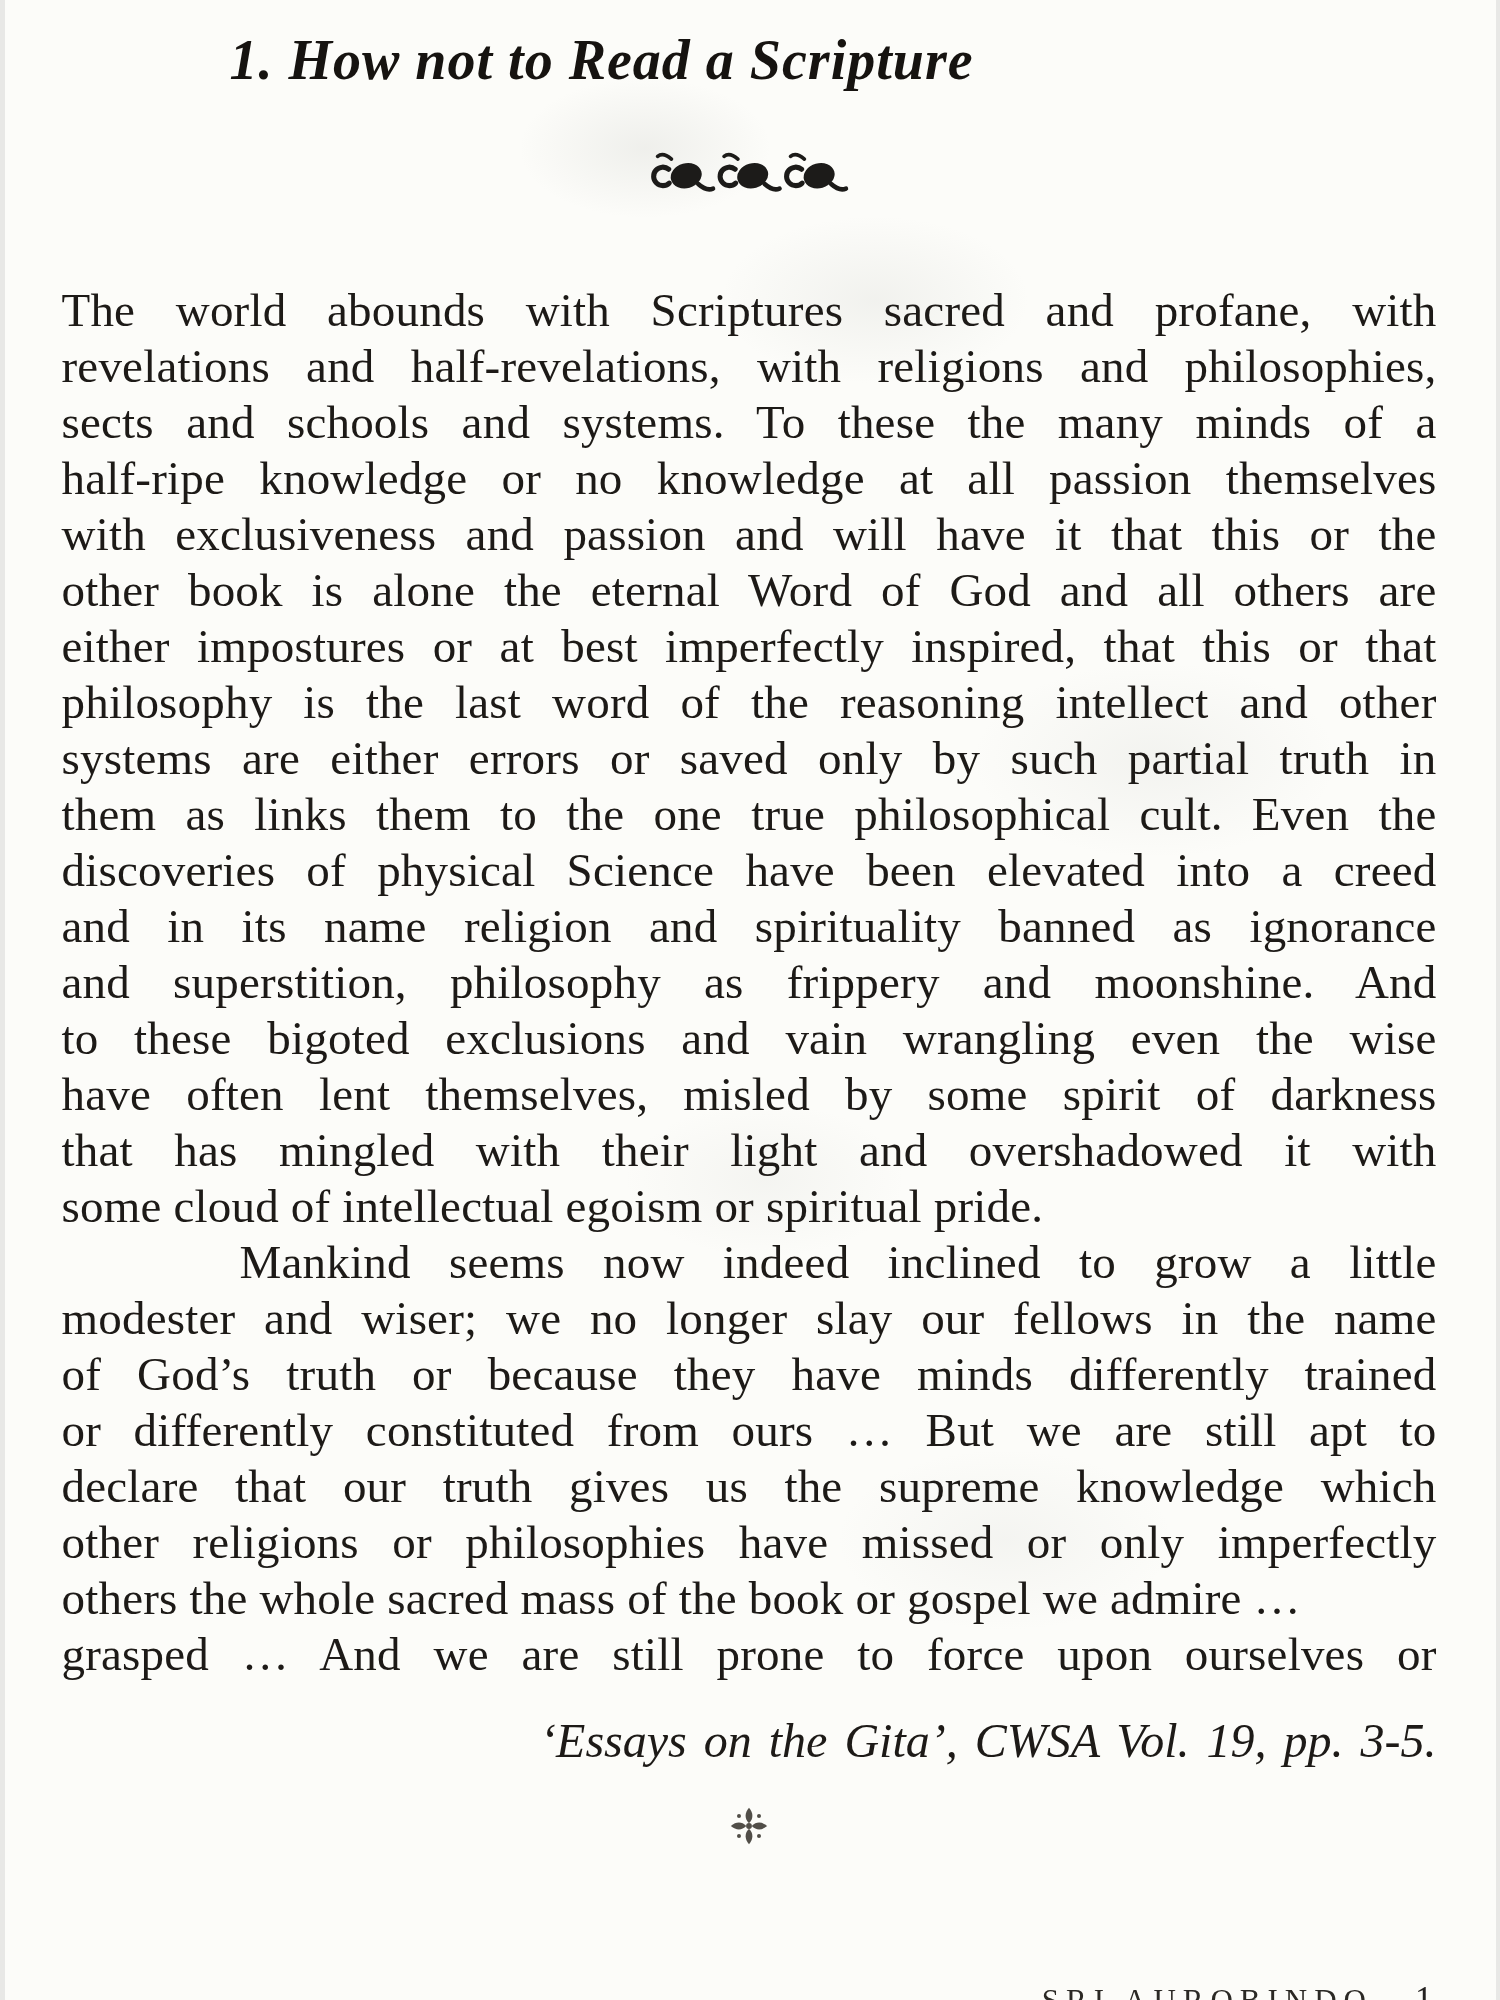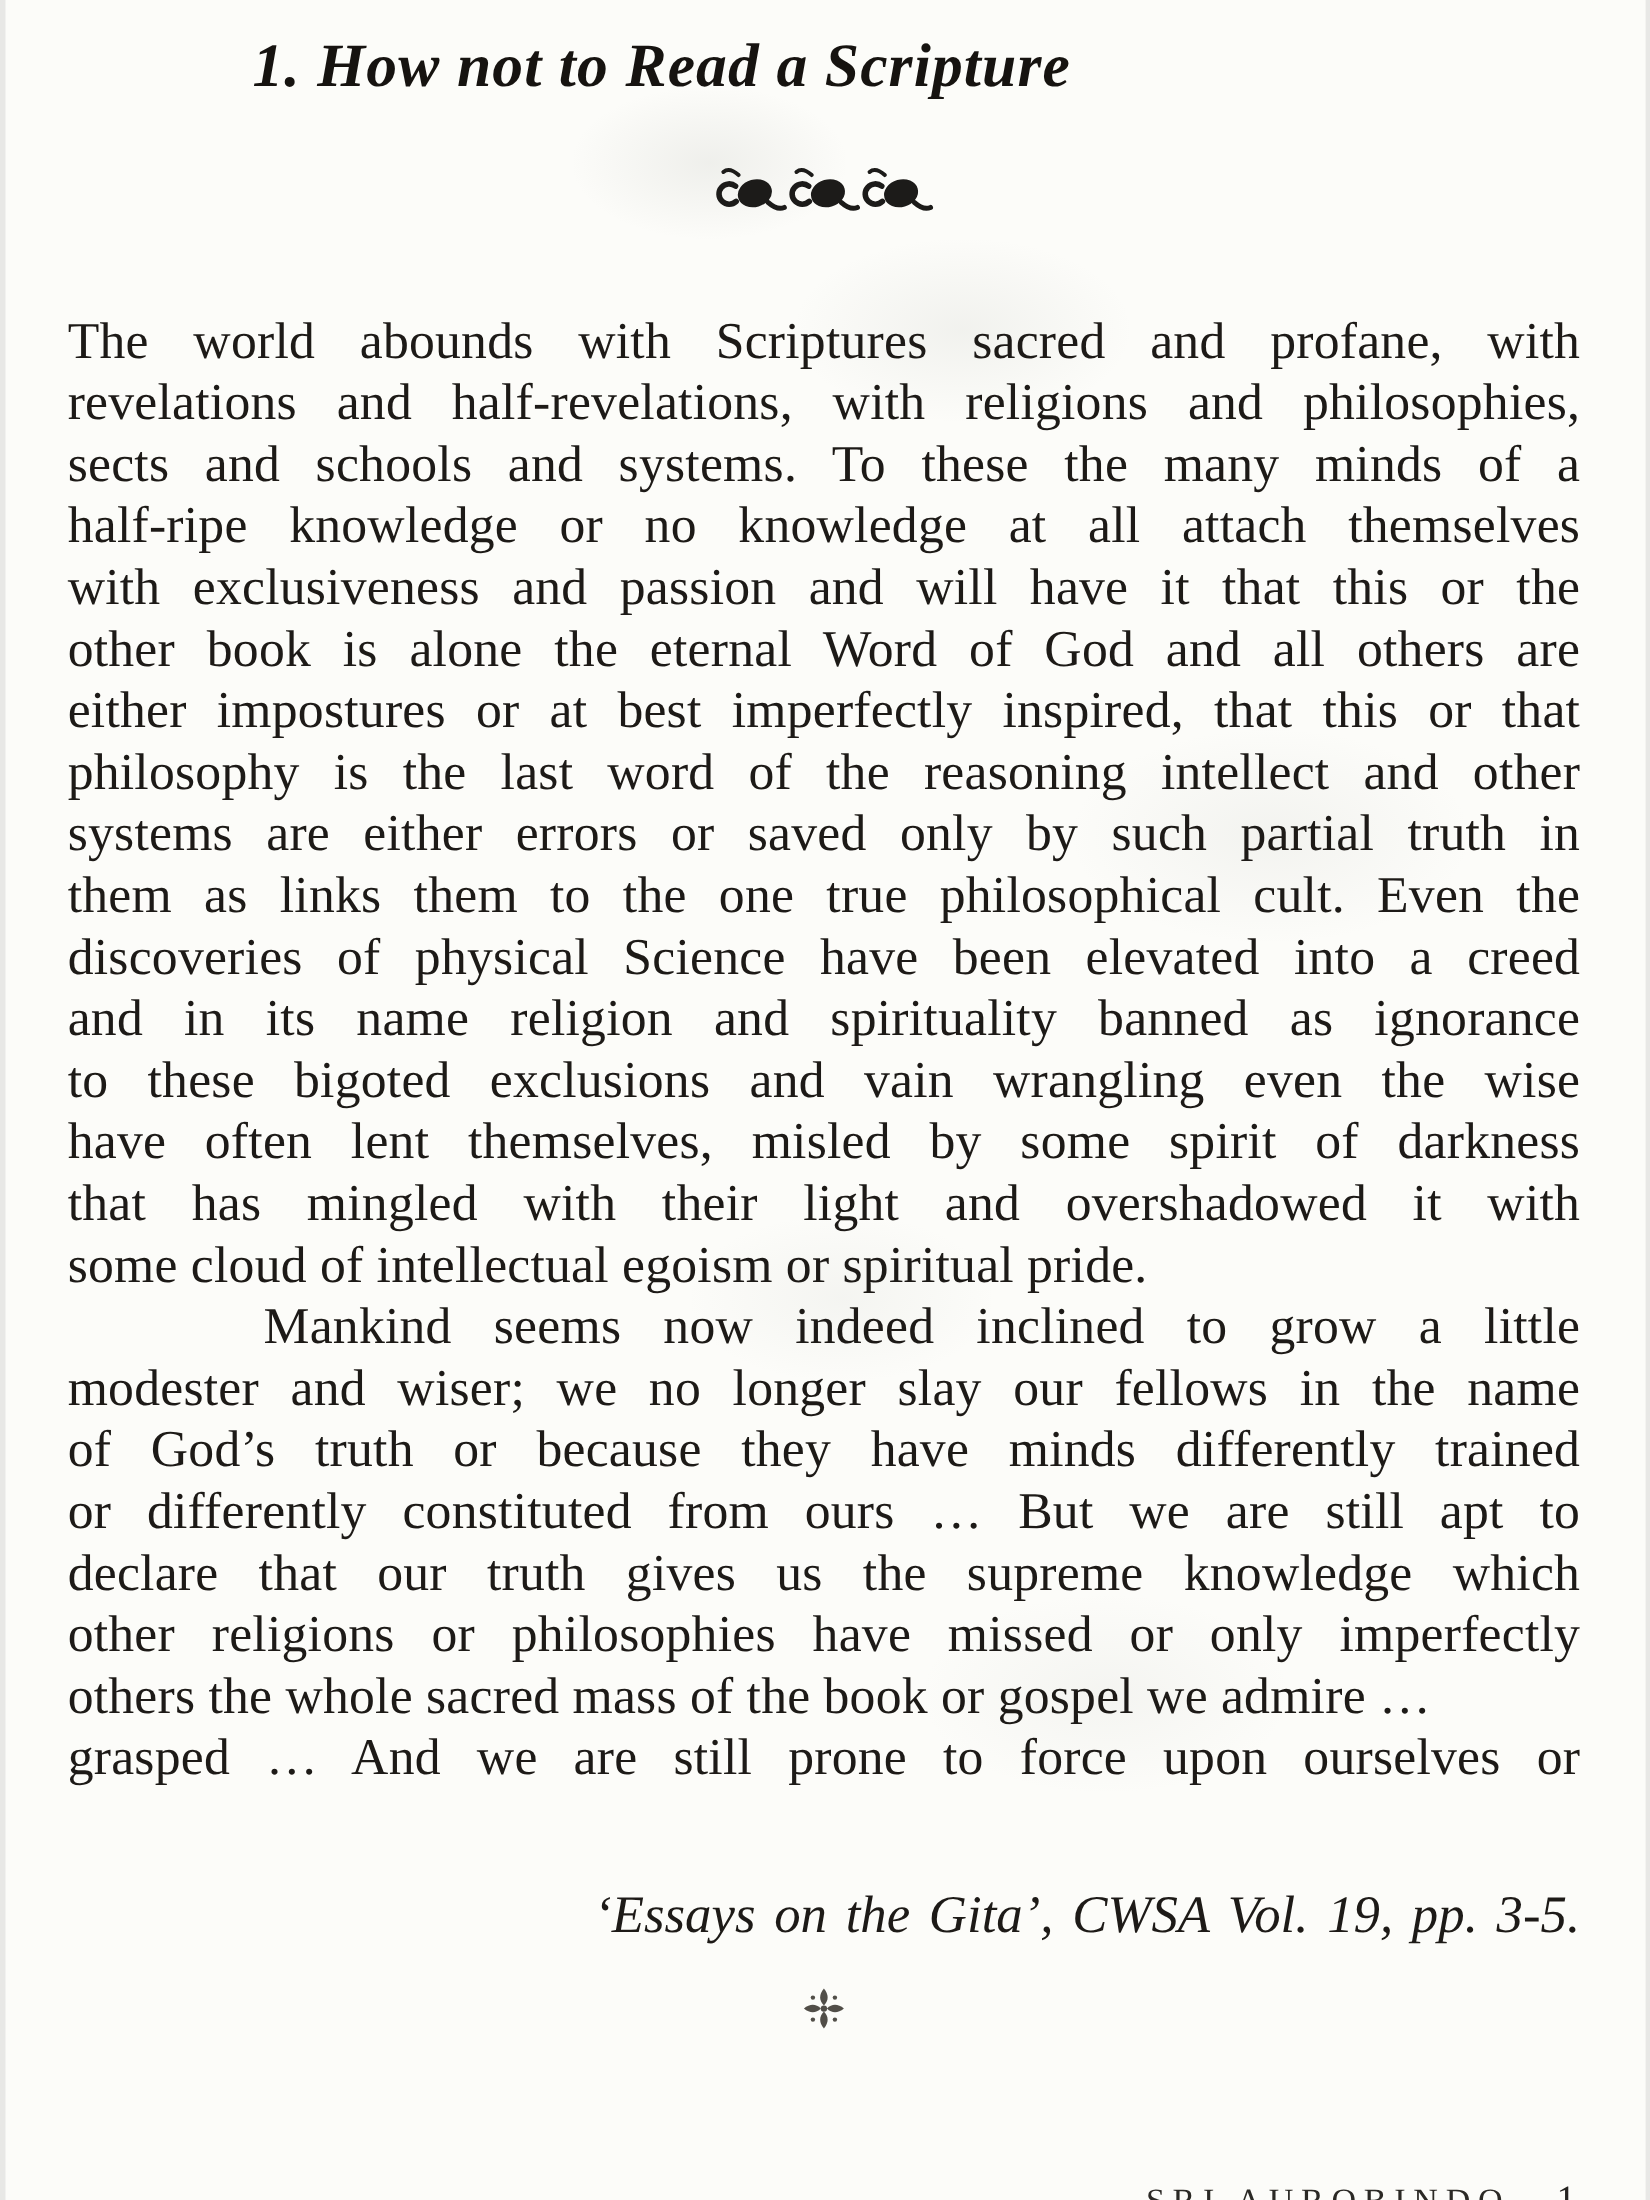--- a/index.html
+++ b/index.html
@@ -92,29 +92,30 @@
       <use href="#fl" x="72"></use>
       <use href="#fl" x="144"></use>
     </svg>
   </div>
 
   <div class="column body-text">
     <div>
       <div class="bline">The world abounds with Scriptures sacred and profane, with</div>
       <div class="bline">revelations and half-revelations, with religions and philosophies,</div>
       <div class="bline">sects and schools and systems. To these the many minds of a</div>
-      <div class="bline">half-ripe knowledge or no knowledge at all attach themselves</div>
+      <div class="bline">half-ripe knowledge or no knowledge at all passion themselves</div>
       <div class="bline">with exclusiveness and passion and will have it that this or the</div>
       <div class="bline">other book is alone the eternal Word of God and all others are</div>
       <div class="bline">either impostures or at best imperfectly inspired, that this or that</div>
       <div class="bline">philosophy is the last word of the reasoning intellect and other</div>
       <div class="bline">systems are either errors or saved only by such partial truth in</div>
       <div class="bline">them as links them to the one true philosophical cult. Even the</div>
       <div class="bline">discoveries of physical Science have been elevated into a creed</div>
       <div class="bline">and in its name religion and spirituality banned as ignorance</div>
+      <div class="bline">and superstition, philosophy as frippery and moonshine. And</div>
       <div class="bline">to these bigoted exclusions and vain wrangling even the wise</div>
       <div class="bline">have often lent themselves, misled by some spirit of darkness</div>
       <div class="bline">that has mingled with their light and overshadowed it with</div>
       <div class="bline lastline">some cloud of intellectual egoism or spiritual pride.</div>
     </div>
     <div>
       <div class="bline indented">Mankind seems now indeed inclined to grow a little</div>
       <div class="bline">modester and wiser; we no longer slay our fellows in the name</div>
       <div class="bline">of God’s truth or because they have minds differently trained</div>
       <div class="bline">or differently constituted from ours … But we are still apt to</div>

